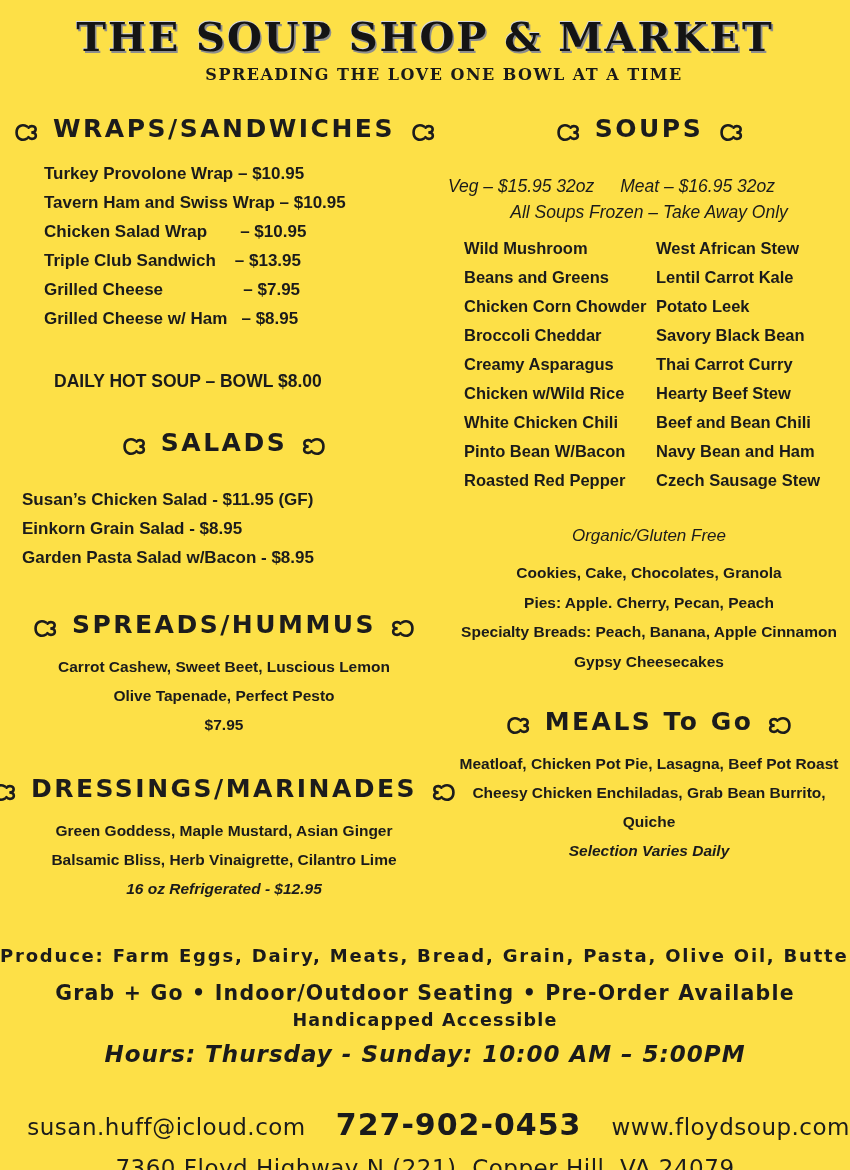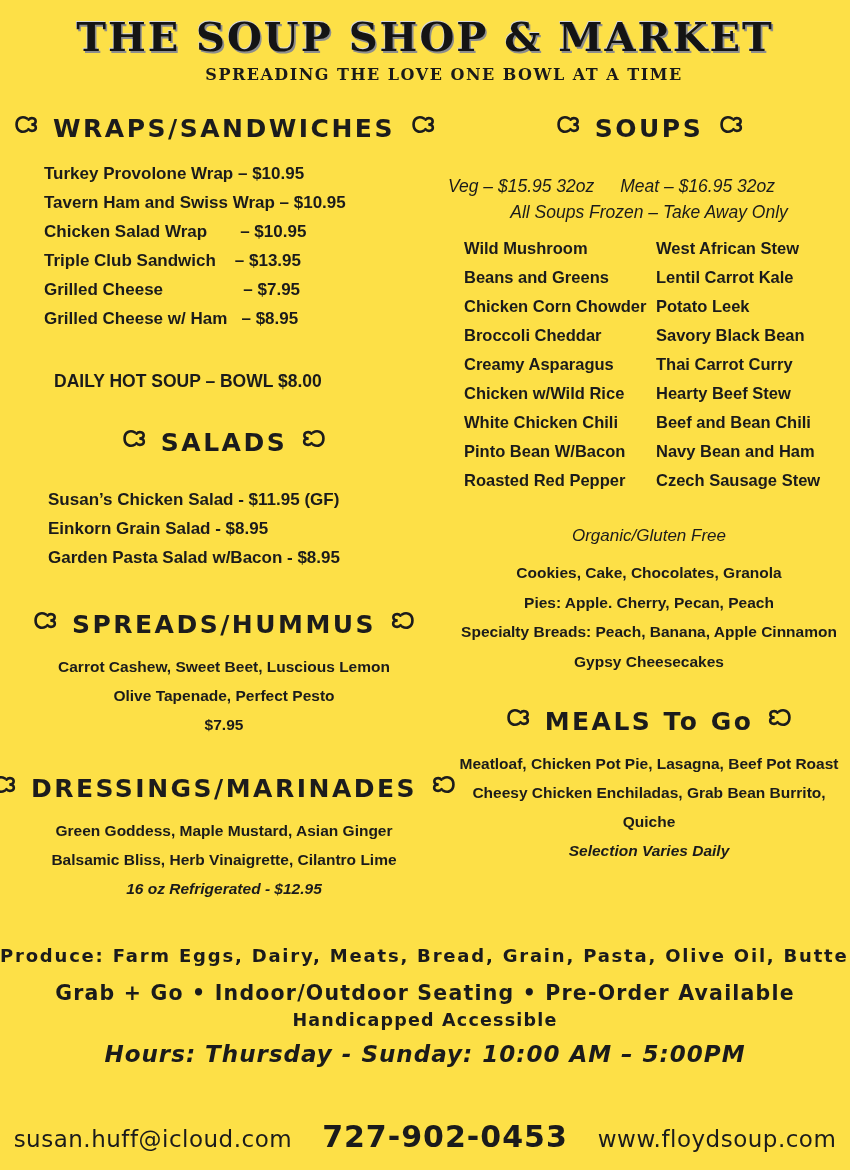--- a/index.html
+++ b/index.html
@@ -15,33 +15,33 @@
     font-size:40px; letter-spacing:2px; color:#141414; line-height:1.15;
     text-shadow:1.6px 1.8px 0 #8d8d8d, -0.6px -0.6px 0 #d8d8d8;
   }
   .subtitle {
     margin-top:5px; font-family:"DejaVu Serif", serif; font-weight:bold;
     font-size:16px; letter-spacing:1.5px; color:#1a1a1a;padding-left:38px;
   }
   
   .cols { display:grid; grid-template-columns:448px 402px; margin-top:30px; }
   .sec-h {
-    display:flex; align-items:flex-start; justify-content:center; gap:11px;
+    display:flex; align-items:flex-end; justify-content:center; gap:11px;
     font-family:"DejaVu Sans", sans-serif; font-weight:bold;
     font-size:25px; letter-spacing:2.5px; color:#1c1c1c; white-space:nowrap;
   }
   .orn { width:33px; height:21px; color:#1c1c1c; flex:0 0 auto; }
   .orn.flip { transform:scaleX(-1); }
   .item, .citem {
     font-weight:bold; font-size:17px; line-height:29px; white-space:pre;
   }
   .wraps-items { margin-top:16px; padding-left:44px; }
   .daily { margin-top:38px; padding-left:54px; font-weight:bold; font-size:17.5px; }
   .salads-h { margin-top:36px; }
-  .salads-items { margin-top:28px; padding-left:48px; }
+  .salads-items { margin-top:28px; padding-left:22px; }
   .spreads-h { margin-top:38px; }
   .center-lines { margin-top:13px; text-align:center; }
   .citem { font-size:15.5px; white-space:normal; }
   .dressings-h { margin-top:35px; }
   .inote { font-style:italic; font-weight:bold; font-size:15.5px; line-height:29px; text-align:center; }
   
   .pricing {
     margin-top:30px; display:flex; justify-content:flex-start; gap:26px;
     font-style:italic; font-size:17.5px; font-weight:normal; line-height:26px;
   }
@@ -56,21 +56,21 @@
   .sweet-lines { margin-top:12px; }
   .sweet-lines .citem { line-height:29.5px; }
   .meals-h { margin-top:31px; }
   
   .footer { text-align:center; font-family:"DejaVu Sans", sans-serif; }
   .produce { margin-top:42px; font-size:18px; font-weight:600; letter-spacing:1.8px; white-space:nowrap; }
   .amenities { margin-top:15px; font-size:20.5px; font-weight:600; letter-spacing:1.2px; }
   .access { margin-top:5px; font-size:17.5px; font-weight:600; letter-spacing:1.2px; }
   .hours { margin-top:11px; font-size:23px; font-weight:bold; font-style:italic; letter-spacing:1px; }
   .contact {
-    margin-top:52px; display:flex; justify-content:center; align-items:baseline; gap:30px;
+    margin-top:40px; display:flex; justify-content:flex-end; align-items:baseline; gap:30px;
     white-space:nowrap;
   }
   .contact .email, .contact .website { font-size:23px; font-weight:500; letter-spacing:0.5px; }
   .contact .phone { font-size:30px; font-weight:600; letter-spacing:1px; }
   .address { margin-top:13px; font-size:23px; font-weight:500; letter-spacing:0.5px; }
 </style>
 </head>
 <body>
 
 <svg width="0" height="0" style="position:absolute" aria-hidden="true">

